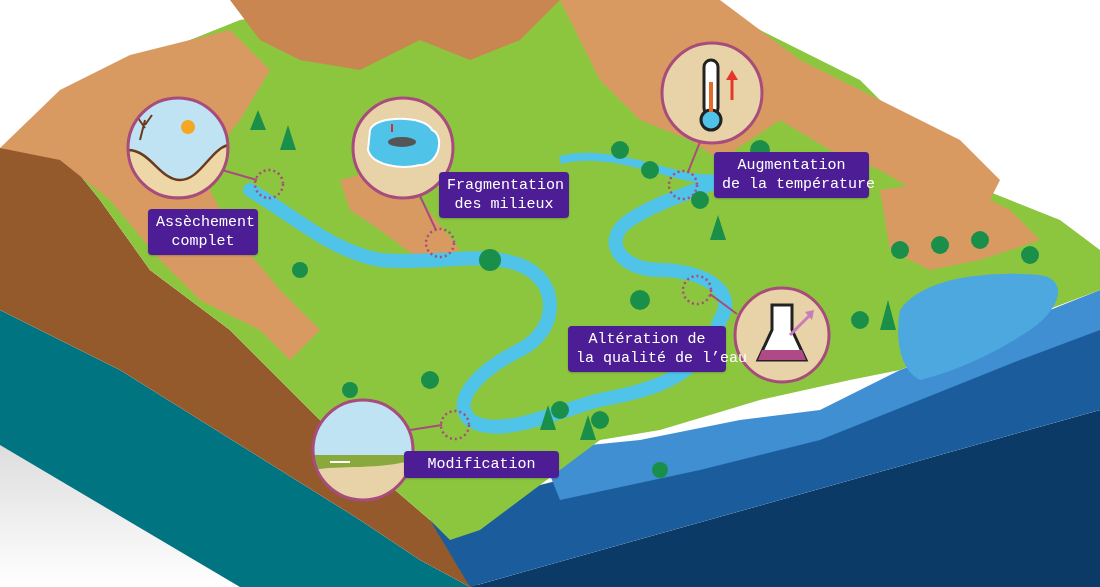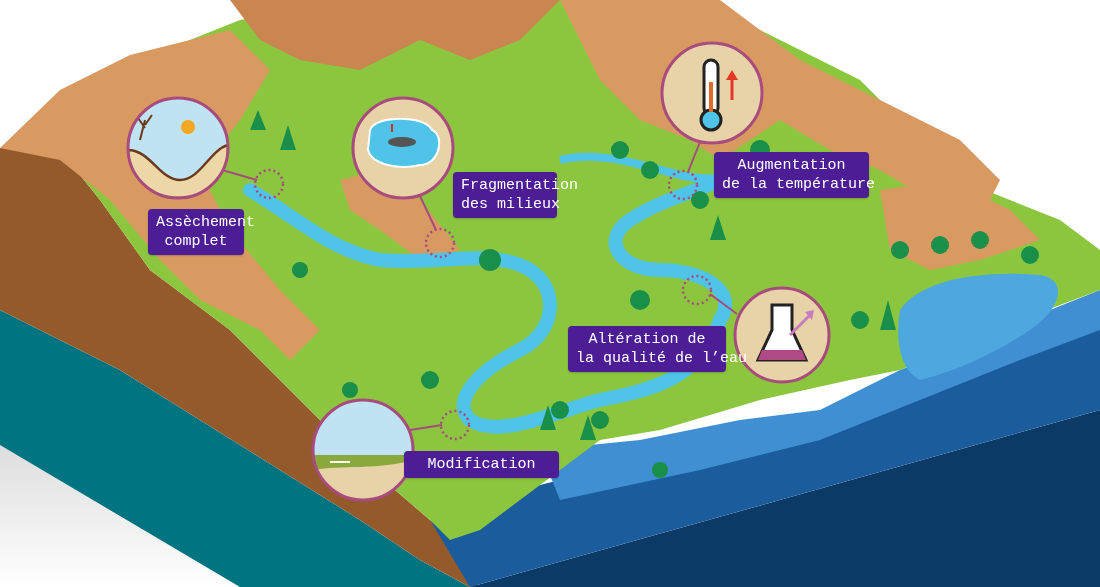--- a/index.html
+++ b/index.html
@@ -145,25 +145,25 @@
     <g clip-path="url(#c5)">
       <rect x="313" y="400" width="100" height="100" fill="#bfe3f2"></rect>
       <rect x="313" y="455" width="100" height="45" fill="#8aa93c"></rect>
       <path d="M313,470 C340,465 380,470 413,460 L413,500 L313,500 Z" fill="#e8d2a8"></path>
       <line x1="330" y1="462" x2="350" y2="462" stroke="#fff" stroke-width="2"></line>
     </g>
     <circle cx="363" cy="450" r="50" fill="none" stroke="#a84b7d" stroke-width="3"></circle>
   </g>
 </svg>
 
-<div class="label" style="left:148px;top:209px;width:96px;">
+<div class="label" style="left:148px;top:209px;width:110px;">
   <span>Assèchement</span>
   <span>complet</span>
 </div>
-<div class="label" style="left:453px;top:172px;width:104px;">
+<div class="label" style="left:439px;top:172px;width:130px;">
   <span>Fragmentation</span>
   <span>des milieux</span>
 </div>
 <div class="label" style="left:714px;top:152px;width:155px;">
   <span>Augmentation</span>
   <span>de la température</span>
 </div>
 <div class="label" style="left:568px;top:326px;width:158px;">
   <span>Altération de</span>
   <span>la qualité de l’eau</span>

